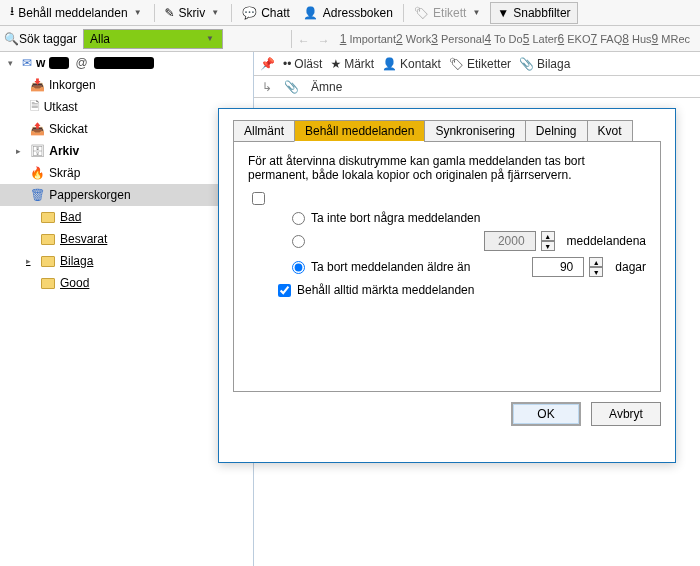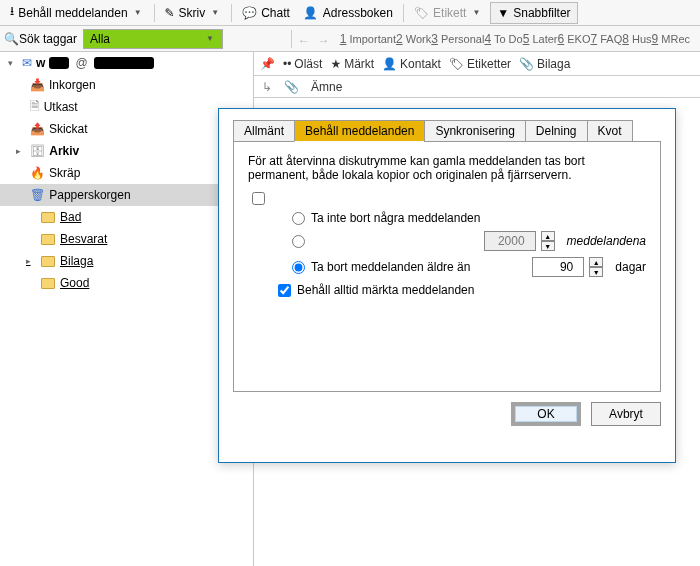--- a/index.html
+++ b/index.html
@@ -35,21 +35,21 @@
   .tab.active { background:#eab308; border-bottom:1px solid #fff; }
   .tab-panel { border:1px solid #999; flex:1; padding:12px 14px; }
   .opt-row { display:flex; align-items:center; gap:6px; margin:6px 0 6px 20px;}
   .opt-row.sub { margin-left:44px;}
   .numbox { width:52px; height:20px; border:1px solid #888; background:#fff; display:flex; align-items:center; justify-content:flex-end; padding-right:10px;}
   .numbox.disabled { background:#eee; color:#777;}
   .spin { display:flex; flex-direction:column; margin-left:-1px;}
   .spin div { width:14px; height:10px; border:1px solid #888; font-size:7px; display:flex; align-items:center; justify-content:center; background:#f4f4f4;}
   .dlg-buttons { display:flex; justify-content:flex-end; gap:10px; padding-top:10px;}
   .btn { min-width:70px; height:24px; border:1px solid #8a8a8a; background:#f3f3f3; display:flex; align-items:center; justify-content:center;}
-  .btn.primary { background:#eaf2fb; border:4px solid #a3a3a3; box-shadow:inset 0 0 0 1px #bcd8f0;}
+  .btn.primary { background:#eaf2fb; border:2px solid #a3a3a3; box-shadow:inset 0 0 0 1px #bcd8f0;}
   .redact { display:inline-block; background:#000; height:12px; border-radius:3px;}
   .ic { font-size:12px; }
   .folder-ic { width:14px;height:11px;background:#f6d572;border:1px solid #c9a23b;border-radius:1px;}
   .inbox-ic{color:#3b72c9;}
   .trash-ic{color:#3b72c9;}
   input[type=checkbox],input[type=radio]{margin:0;}
 </style>
 </head>
 <body>
 
@@ -225,21 +225,21 @@
       <div class="opt-row sub">
         <input type="radio" name="r" style="">
         <span style="flex:1"></span>
         <div class="numbox disabled">
             <span>2000</span>
           </div>
         <div class="spin">
             <div>▲</div>
             <div>▼</div>
           </div>
-        <span style="margin-left:6px;font-style:italic;">meddelandena</span>
+        <span style="margin-left:6px;">meddelandena</span>
       </div>
       <div class="opt-row sub">
         <input type="radio" name="r" checked="" style="">
         <span>Ta bort meddelanden äldre än</span>
         <span style="flex:1"></span>
         <div class="numbox">
             <span>90</span>
           </div>
         <div class="spin">
             <div>▲</div>

